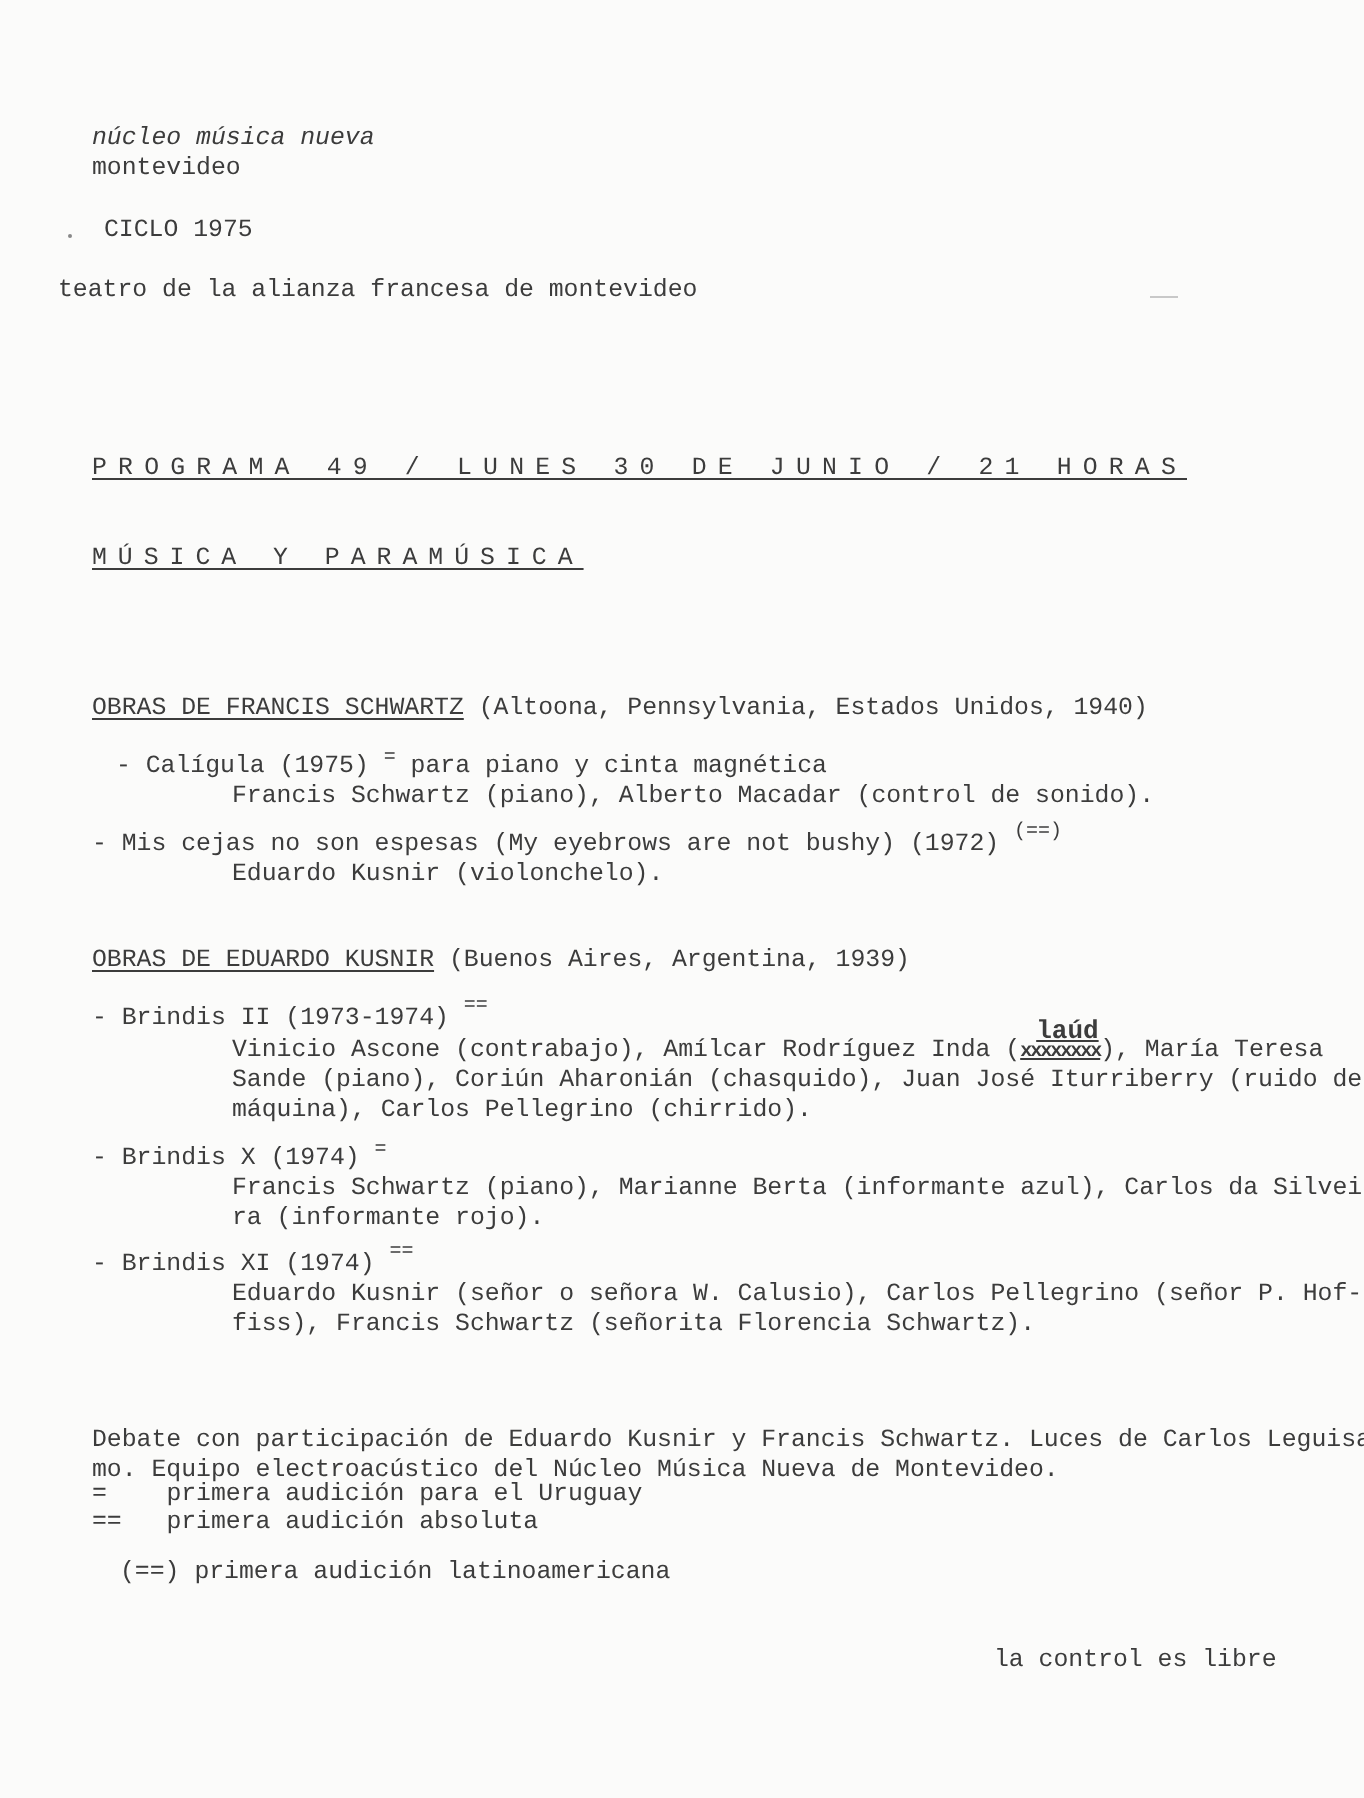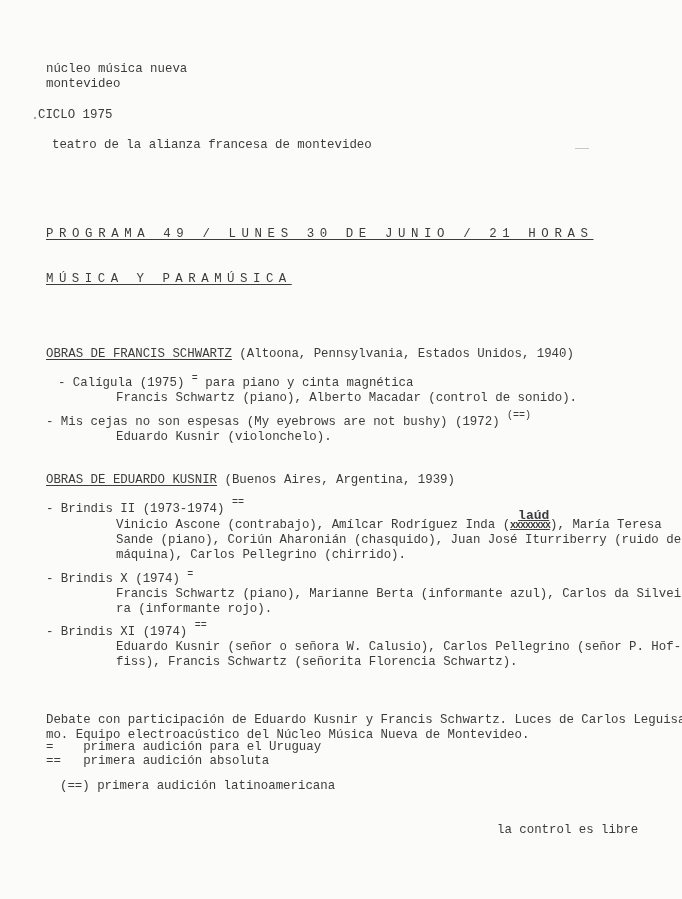--- a/index.html
+++ b/index.html
@@ -23,24 +23,24 @@
     .struck .over { position: absolute; left: 8px; top: -10px; font-weight: bold; font-size: 13px; text-decoration: underline; }
     .speck { position: absolute; left: 575px; top: 148px; width: 14px; height: 1px; background: #c8c8c8; }
     .dot { position: absolute; left: 34px; top: 117px; width: 2px; height: 2px; background: #888; border-radius: 1px; }
   </style>
 </head>
 <body>
 
 <div class="dot"></div>
 <div class="speck"></div>
 
-<div class="abs" style="left:46px; top:62px;">núcleo música nueva</div>
+<div class="abs" style="left:46px; top:62px;font-style:italic;">núcleo música nueva</div>
 <div class="abs" style="left:46px; top:77px;">montevideo</div>
-<div class="abs" style="left:38px; top:108px;">CICLO 1975</div>
-<div class="abs" style="left:52px; top:138px;">teatro de la alianza francesa de montevideo</div>
+<div class="abs" style="left:52px; top:108px;">CICLO 1975</div>
+<div class="abs" style="left:29px; top:138px;">teatro de la alianza francesa de montevideo</div>
 
 <div class="abs u spaced" style="left:46px; top:227px;font-family:Liberation Mono, monospace;">PROGRAMA 49 / LUNES 30 DE JUNIO / 21 HORAS</div>
 <div class="abs u spaced2" style="left:46px; top:272px;">MÚSICA Y PARAMÚSICA</div>
 
 <div class="abs" style="left:46px; top:347px;"><span class="u">OBRAS DE FRANCIS SCHWARTZ</span><span> (Altoona, Pennsylvania, Estados Unidos, 1940)</span></div>
 
 <div class="abs" style="left:58px; top:376px;"><span>- Calígula (1975) </span><span class="mark">=</span><span> para piano y cinta magnética</span></div>
 <div class="abs" style="left:116px; top:391px;">Francis Schwartz (piano), Alberto Macadar (control de sonido).</div>
 
 <div class="abs" style="left:46px; top:415px;"><span>- Mis cejas no son espesas (My eyebrows are not bushy) (1972) </span><span class="mark2">(==)</span></div>

